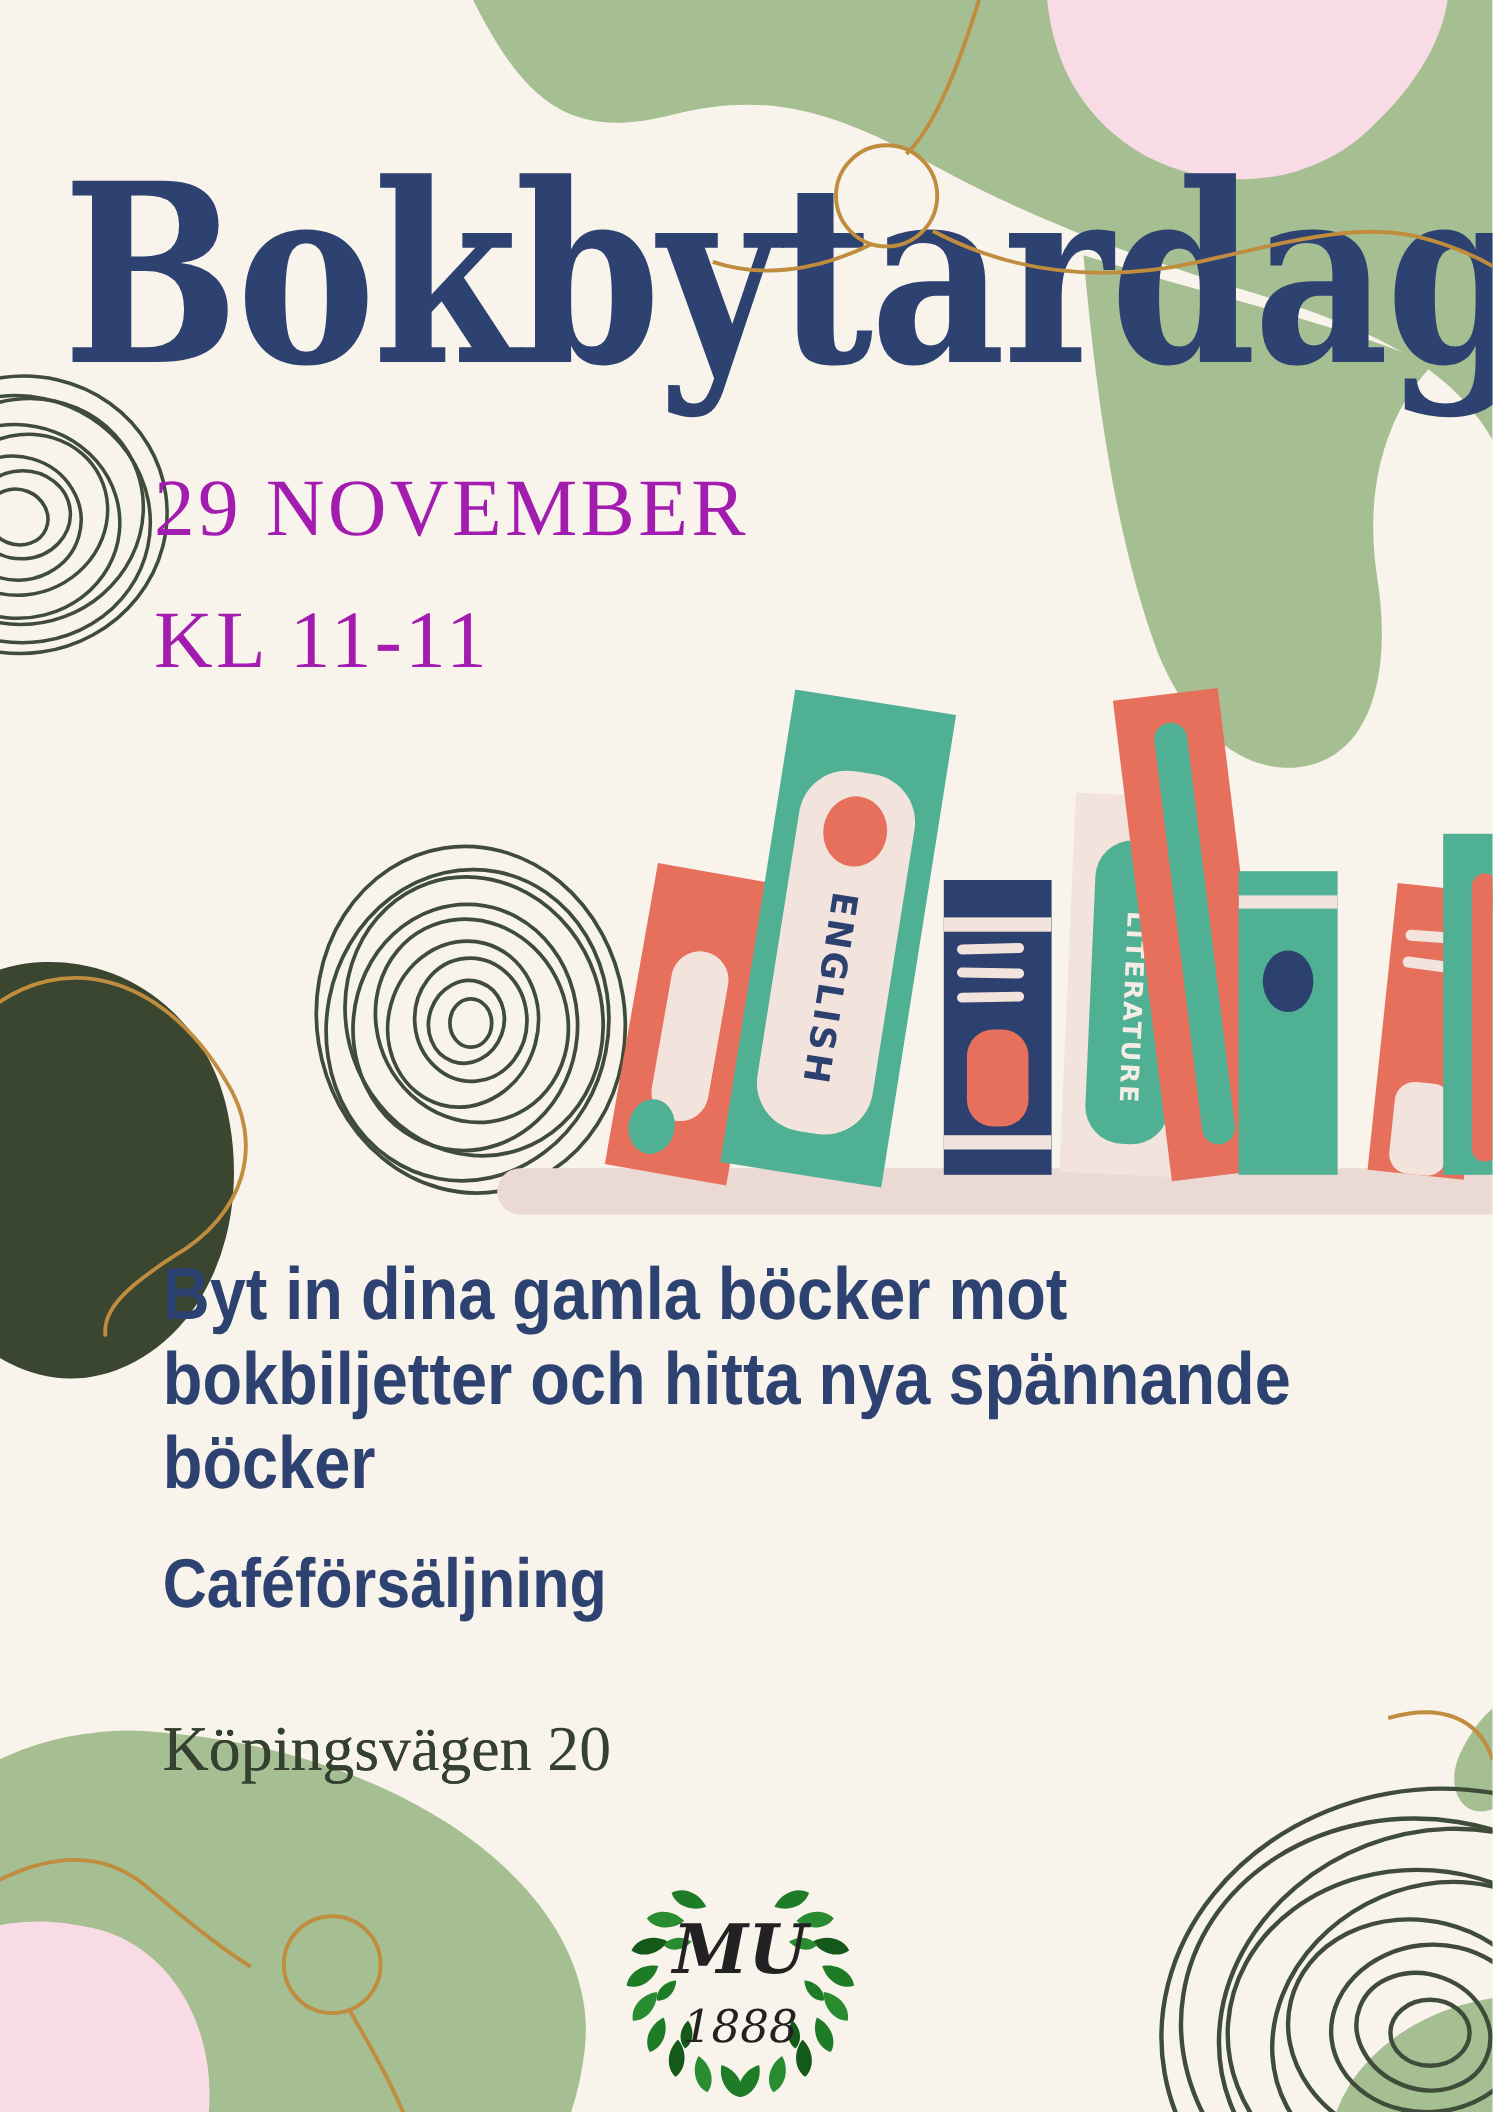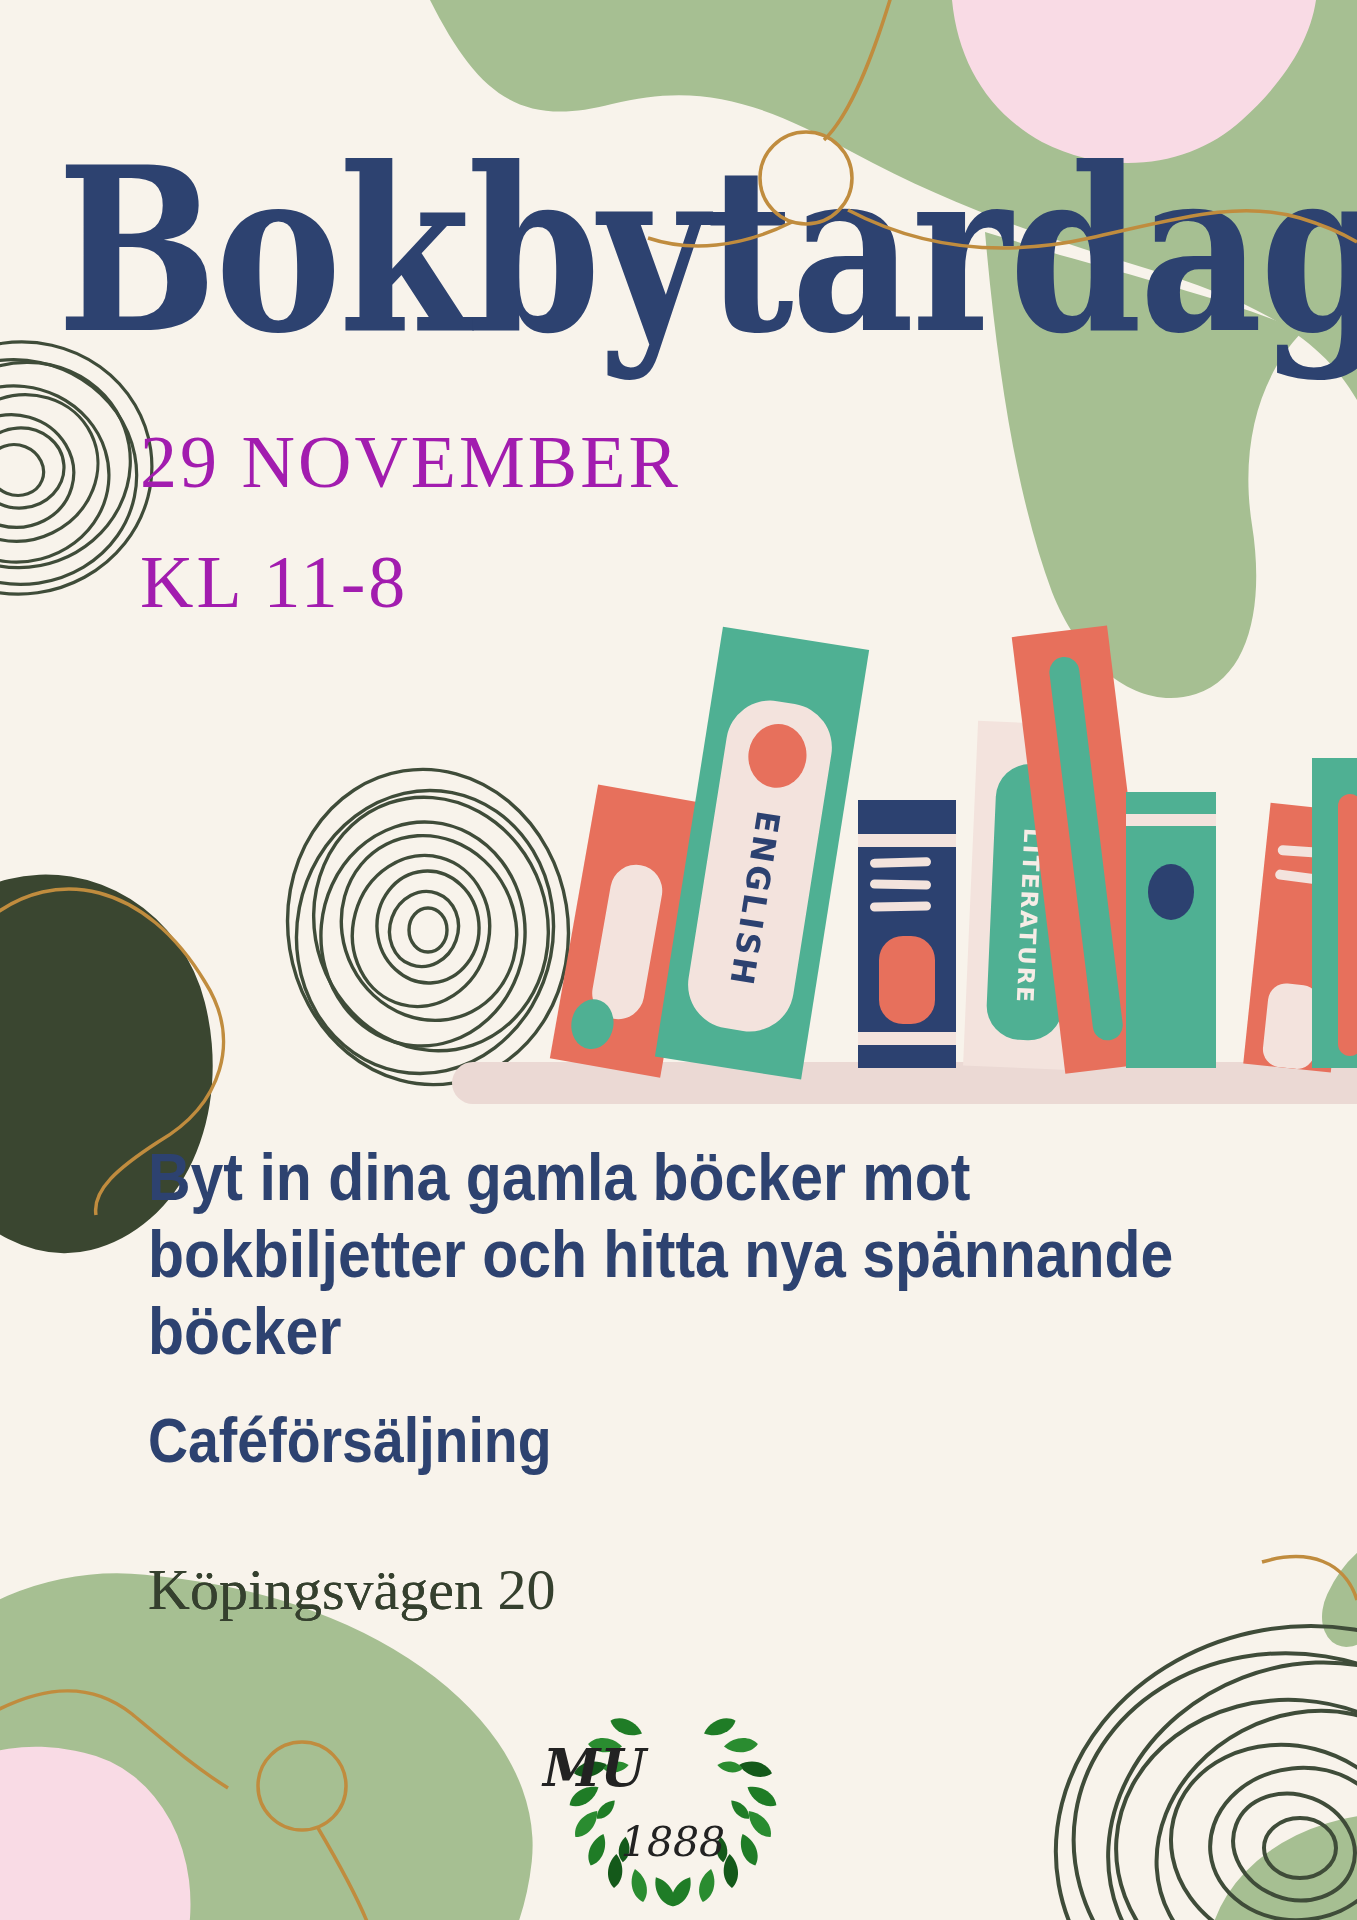--- a/index.html
+++ b/index.html
@@ -95,23 +95,23 @@
   #blblob{left:-170px; top:1580px; width:700px; height:560px; background:#a6bf92;
     border-radius:42% 58% 52% 48% / 55% 45% 58% 42%; transform:rotate(6deg);}
   #blpink{left:-130px; top:1745px; width:320px; height:330px; background:#f9dbe5;
     border-radius:55% 45% 50% 50% / 48% 52% 45% 55%; transform:rotate(12deg);}
   #brblob{left:1205px; top:1815px; width:340px; height:240px; background:#a6bf92;
     border-radius:52% 48% 45% 55% / 58% 42% 55% 45%; transform:rotate(-8deg);}
   #rleaf{left:1330px; top:1540px; width:60px; height:110px; background:#a6bf92;
     border-radius:50% 50% 50% 50% / 62% 62% 38% 38%; transform:rotate(25deg);}
   
   .logo-mono{
-    left:543px; top:1742px; width:260px; 
+    left:543px; top:1742px; width:260px; text-align:center;
     font-family:"DejaVu Serif", serif; font-style:italic; font-weight:bold;
-    font-size:52px; color:#222; line-height:1;
+    font-size:62px; color:#222; line-height:1;
   }
   .logo-year{
     left:543px; top:1822px; width:260px; text-align:center;
     font-family:"DejaVu Serif", serif; font-style:italic;
     font-size:41px; color:#222; line-height:1;
   }
 </style>
 </head>
 <body>
 
@@ -239,21 +239,21 @@
       <use href="#leaf" fill="#2a8c30" transform="rotate(-58) translate(0,-68) rotate(-40) scale(0.75)"></use>
       <use href="#leaf" fill="#1f7c26" transform="rotate(-96) translate(0,-68) rotate(-40) scale(0.75)"></use>
       <use href="#leaf" fill="#14591a" transform="rotate(-134) translate(0,-68) rotate(-40) scale(0.75)"></use>
     </g>
   </svg>
   <div class="logo-mono">MU</div>
   <div class="logo-year">1888</div>
 
   <div class="title">Bokbytardag</div>
   <div class="dateline date1">29 NOVEMBER</div>
-  <div class="dateline date2">KL 11-8</div>
+  <div class="dateline date2">KL 11-11</div>
   <div class="bodytext">
     <div style="position:static;">Byt in dina gamla böcker mot</div>
     <div style="position:static;">bokbiljetter och hitta nya spännande</div>
     <div style="position:static;">böcker</div>
   </div>
   <div class="cafeline">Caféförsäljning</div>
   <div class="addressblock">
     <div>Köpingsvägen</div>
     <div>Köpingsvägen 20</div>
   </div>

